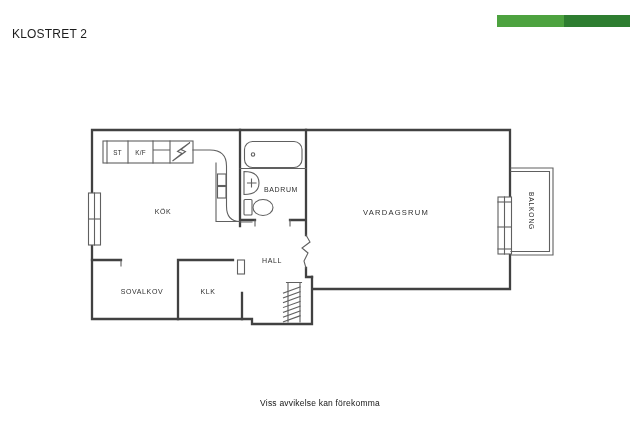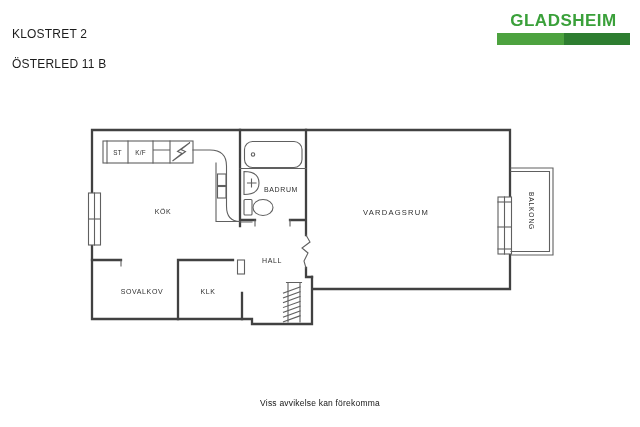--- a/index.html
+++ b/index.html
@@ -36,25 +36,23 @@
 
   
   .footer{position:absolute;left:0;top:398px;width:640px;text-align:center;
           font-size:8.5px;color:#151515;letter-spacing:.2px;}
 </style>
 </head>
 <body>
 
 <div class="hdr">
   <div>KLOSTRET 2</div>
-  <div>ÖSTERLED 11 B</div>
 </div>
 
 <div class="logo">
-  <div class="logo-text">GLADSHEIM</div>
   <div class="logo-bar">
     <span class="bar-left"></span>
     <span class="bar-right"></span>
   </div>
 </div>
 
 <svg class="plan" viewBox="0 0 640 427" xmlns="http://www.w3.org/2000/svg">
 
   <g>
     <path class="wall" d="M92 130 H510 V289 H312 M312 277 V324 H252 V319 H92 V130"></path>

